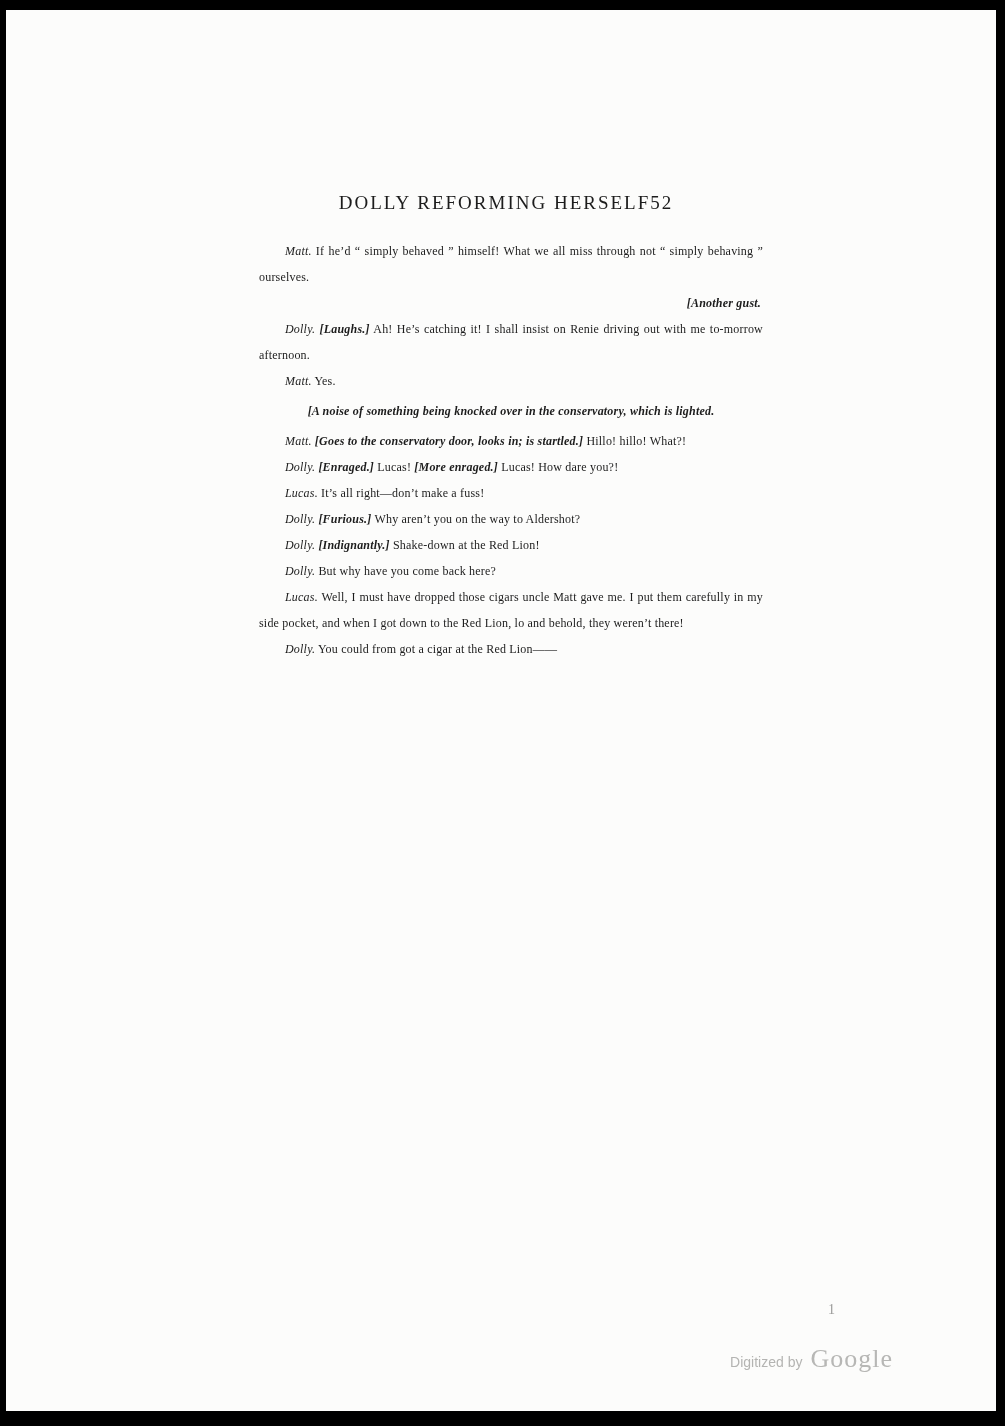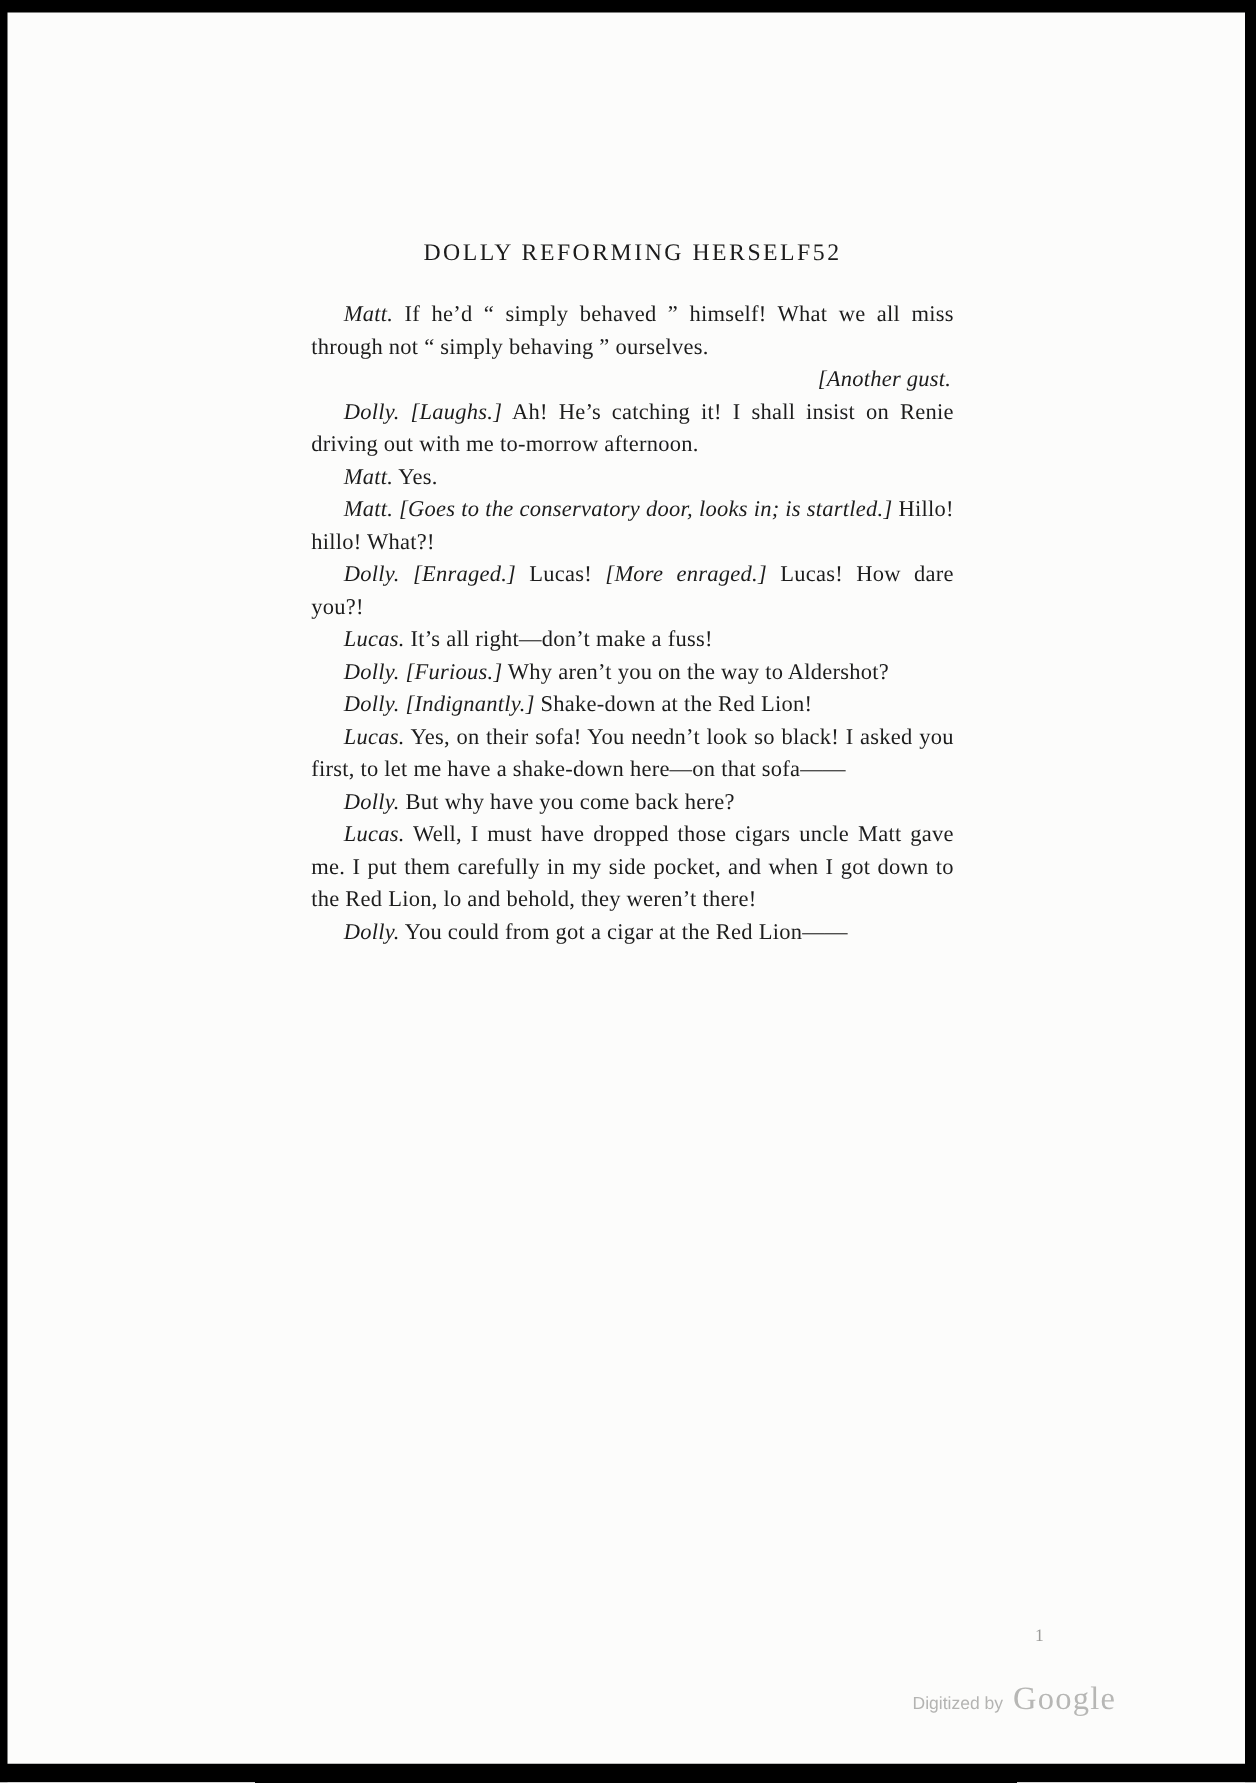--- a/index.html
+++ b/index.html
@@ -29,36 +29,37 @@
   .page-header {
     display: flex;
     justify-content: center;
     align-items: baseline;
     font-size: 19px;
     letter-spacing: 2px;
     margin-bottom: 24px;
     white-space: nowrap;
   }
   .text-block {
-    font-size: 18px;
+    font-size: 12px;
     line-height: 26px;
     letter-spacing: 0.2px;
+    margin-left: 10px;
   }
   .text-block p { margin: 0; }
   p.dialogue { text-align: justify; text-indent: 26px; }
   p.stage-right { text-align: right; font-style: italic; margin: 0 2px 0 0; }
   p.stage-center {
     text-align: center;
     font-style: italic;
     width: 445px;
     margin: 4px auto 4px auto;
   }
   p.scene-direction { text-align: center; margin: 4px 0 4px 0; }
   .seg-speaker { font-style: italic; }
-  .seg-stage { font-style: italic; }
+  .seg-stage { font-style: italic; font-weight: bold; }
   .seg-text { font-style: normal; }
   .seg-smallcaps { font-variant: small-caps; letter-spacing: 0.5px; }
 
   .watermark {
     position: absolute;
     right: 112px;
     bottom: 52px;
     display: flex;
     align-items: baseline;
     gap: 8px;
@@ -96,26 +97,26 @@
   <div class="content">
     <div class="page-header">
       <span>DOLLY REFORMING HERSELF</span>
       <span>52</span>
     </div>
     <div class="text-block">
         <p class="dialogue"><span class="seg-speaker">Matt.</span><span class="seg-text">  If he’d “ simply behaved ” himself!  What we all miss through not “ simply behaving ” ourselves.</span></p>
         <p class="stage-right"><span class="seg-stage">[Another gust.</span></p>
         <p class="dialogue"><span class="seg-speaker">Dolly.</span><span class="seg-stage">  [Laughs.]</span><span class="seg-text">  Ah!  He’s catching it!  I shall insist on Renie driving out with me to-morrow afternoon.</span></p>
         <p class="dialogue"><span class="seg-speaker">Matt.</span><span class="seg-text">  Yes.</span></p>
+        <p class="stage-center"><span class="seg-stage">[A noise of something being knocked over in the conservatory, which is lighted.</span></p>
         <p class="dialogue"><span class="seg-speaker">Matt.</span><span class="seg-stage">  [Goes to the conservatory door, looks in; is startled.]</span><span class="seg-text">  Hillo! hillo!  What?!</span></p>
         <p class="dialogue"><span class="seg-speaker">Dolly.</span><span class="seg-stage">  [Enraged.]</span><span class="seg-text">  Lucas!  </span><span class="seg-stage">[More enraged.]</span><span class="seg-text">  Lucas!  How dare you?!</span></p>
         <p class="dialogue"><span class="seg-speaker">Lucas.</span><span class="seg-text">  It’s all right—don’t make a fuss!</span></p>
         <p class="dialogue"><span class="seg-speaker">Dolly.</span><span class="seg-stage">  [Furious.]</span><span class="seg-text">  Why aren’t you on the way to Aldershot?</span></p>
         <p class="dialogue"><span class="seg-speaker">Dolly.</span><span class="seg-stage">  [Indignantly.]</span><span class="seg-text">  Shake-down at the Red Lion!</span></p>
-        <p class="dialogue"><span class="seg-speaker">Lucas.</span><span class="seg-text">  Yes, on their sofa!  You needn’t look so black!  I asked you first, to let me have a shake-down here—on that sofa——</span></p>
         <p class="dialogue"><span class="seg-speaker">Dolly.</span><span class="seg-text">  But why have you come back here?</span></p>
         <p class="dialogue"><span class="seg-speaker">Lucas.</span><span class="seg-text">  Well, I must have dropped those cigars uncle Matt gave me.  I put them carefully in my side pocket, and when I got down to the Red Lion, lo and behold, they weren’t there!</span></p>
         <p class="dialogue"><span class="seg-speaker">Dolly.</span><span class="seg-text">  You could from got a cigar at the Red Lion——</span></p>
       </div>
   </div>
 
   <div class="pencil-mark">1</div>
 
   <div class="watermark">
     <span class="prefix">Digitized by</span>

